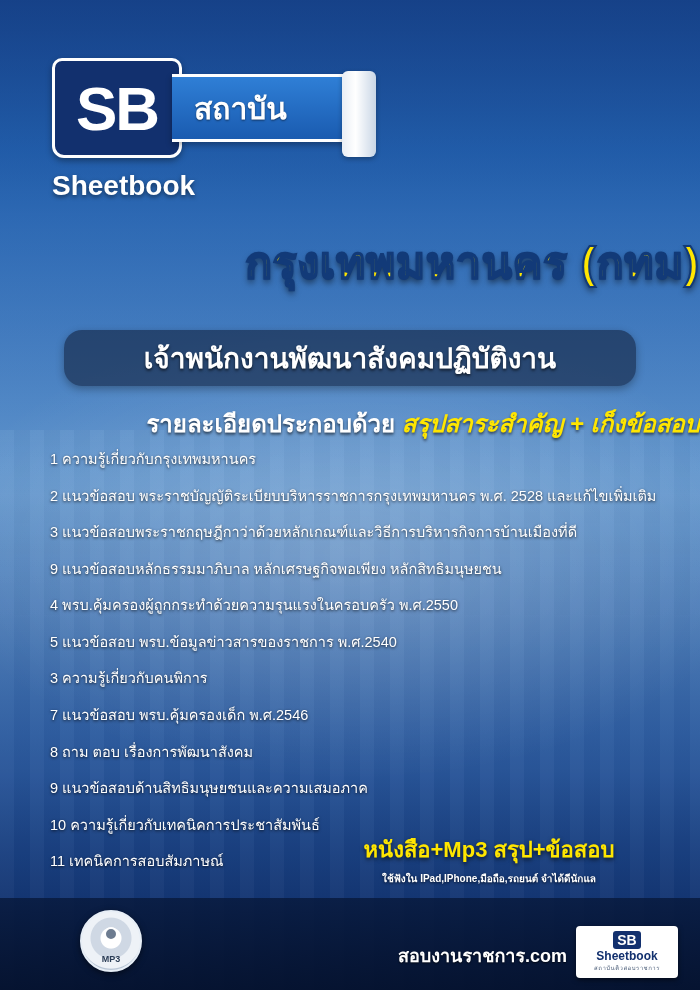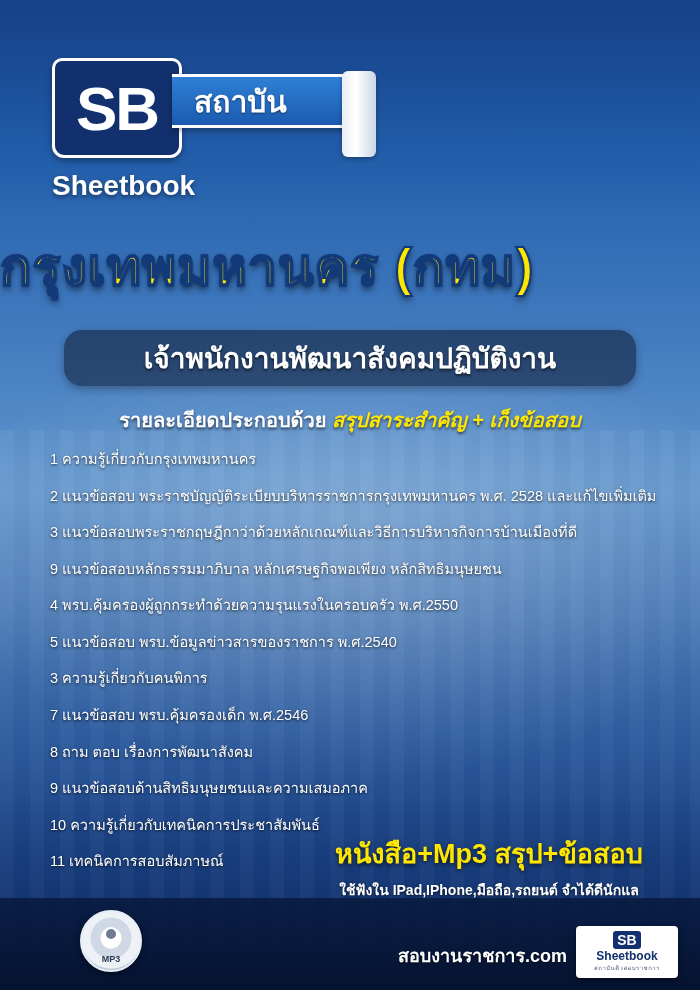--- a/index.html
+++ b/index.html
@@ -51,21 +51,21 @@
     border-radius: 10px 10px 12px 12px;
     border: 3px solid #ffffff;
     box-shadow: 0 3px 6px rgba(0,0,0,.35);
     color: #ffffff;
     font-size: 62px; font-weight: bold; letter-spacing: -2px;
     display: flex; align-items: center; justify-content: center;
     font-family: "Liberation Sans", sans-serif;
   }
   .logo-ribbon {
     position: absolute; left: 120px; top: 16px;
-    width: 190px; height: 54px;
+    width: 190px; height: 68px;
     background: linear-gradient(180deg, #2f7fd6, #1a5bb0);
     border-top: 3px solid #ffffff;
     border-bottom: 3px solid #ffffff;
     display: flex; align-items: center;
     padding-left: 22px;
     color: #fff; font-size: 30px; font-weight: bold;
     text-shadow: 0 1px 2px rgba(0,0,0,.5);
     box-shadow: 0 3px 6px rgba(0,0,0,.3);
   }
   .ribbon-curl {
@@ -78,22 +78,22 @@
   .logo-name {
     margin-top: 12px;
     color: #ffffff;
     font-size: 28px; font-weight: bold;
     text-shadow: 0 2px 4px rgba(0,0,0,.5);
   }
 
   
   .main-title {
     position: absolute; left: 0; right: 0; top: 238px;
-    text-align: left;
-    font-size: 52px; font-weight: bold;
+    text-align: right;
+    font-size: 44px; font-weight: bold;
     color: #ffe600;
     letter-spacing: 1px;
     -webkit-text-stroke: 2px #123a78;
     text-shadow: 0 4px 6px rgba(0,0,0,.55), 0 0 2px #123a78;
     font-family: "Liberation Sans", sans-serif;
     line-height: 1.15;
   }
   .subtitle-bar {
     position: absolute; left: 64px; top: 330px;
     width: 572px; height: 56px;
@@ -101,22 +101,22 @@
     border-radius: 18px;
     display: flex; align-items: center; justify-content: center;
     box-shadow: 0 3px 8px rgba(0,0,0,.3);
   }
   .subtitle-bar span {
     color: #ffffff; font-size: 28px; font-weight: bold;
     text-shadow: 0 2px 3px rgba(0,0,0,.6);
   }
   .detail-line {
     position: absolute; left: 0; right: 0; top: 404px;
-    text-align: center;
-    font-size: 20px; font-weight: bold;
+    text-align: right;
+    font-size: 24px; font-weight: bold;
   }
   .detail-line .lead { color: #ffffff; text-shadow: 0 2px 3px rgba(0,0,0,.6); }
   .detail-line .hl { color: #ffe600; font-style: italic; text-shadow: 0 2px 3px rgba(0,0,0,.6); }
 
   
   .toc {
     position: absolute; left: 50px; top: 450px; right: 40px;
   }
   .toc-item {
     color: #ffffff;
@@ -126,26 +126,26 @@
     text-shadow: 0 1px 3px rgba(0,0,0,.75);
     white-space: nowrap;
   }
 
   
   .promo {
     position: absolute; right: 36px; top: 832px;
     width: 350px; text-align: center;
   }
   .promo-main {
-    color: #ffe600; font-size: 27px; font-weight: bold;
+    color: #ffe600; font-size: 22px; font-weight: bold;
     text-shadow: 0 2px 4px rgba(0,0,0,.7);
   }
   .promo-sub {
     margin-top: 4px;
-    color: #ffffff; font-size: 14px; font-weight: bold;
+    color: #ffffff; font-size: 10px; font-weight: bold;
     text-shadow: 0 1px 3px rgba(0,0,0,.7);
   }
 
   
   .footer {
     position: absolute; left: 0; right: 0; bottom: 0; height: 92px;
     background: linear-gradient(180deg, rgba(8,26,62,.85), rgba(5,18,46,.95));
   }
   .mp3 {
     position: absolute; left: 80px; bottom: 18px;

